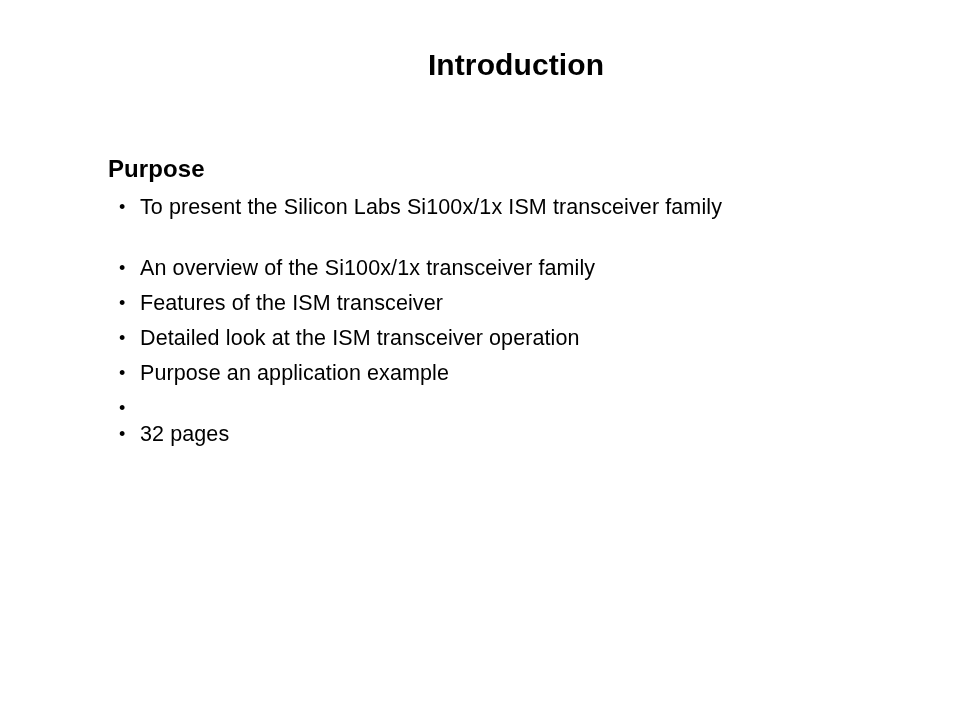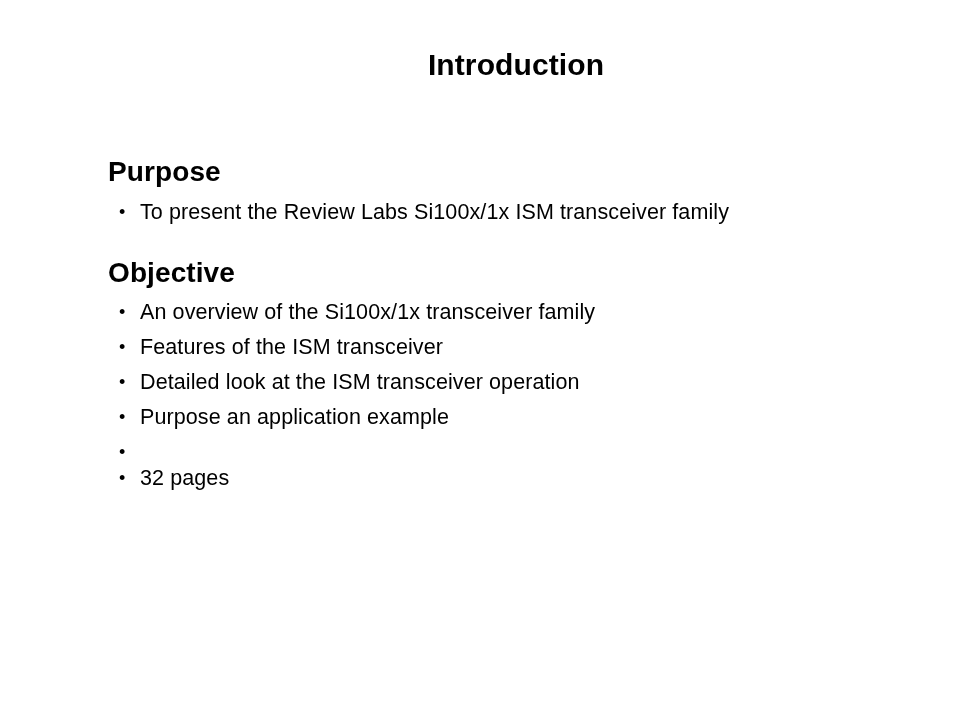--- a/index.html
+++ b/index.html
@@ -38,21 +38,21 @@
     left: 108px;
     width: 800px;
   }
   .section {
     margin: 0;
   }
   .section + .section {
     margin-top: 26px;
   }
   .section-heading {
-    font-size: 28px;
+    font-size: 24px;
     font-weight: bold;
     line-height: 1.2;
     margin: 0 0 6px 0;
     letter-spacing: 0.1px;
   }
   .bullet-list {
     list-style: none;
     margin: 0;
     padding: 0;
   }
@@ -80,27 +80,26 @@
 
   <div class="slide-title">Introduction</div>
 
   <div class="body-block">
 
     <div class="section">
       <div class="section-heading">Purpose</div>
       <ul class="bullet-list">
         <li class="bullet-item">
           <span class="bullet-marker">•</span>
-          <span>To present the Review Labs Si100x/1x  ISM  transceiver family</span>
+          <span>To present the Silicon Labs Si100x/1x  ISM  transceiver family</span>
         </li>
       </ul>
     </div>
 
     <div class="section">
-      <div class="section-heading">Objective</div>
       <ul class="bullet-list">
         <li class="bullet-item">
           <span class="bullet-marker">•</span>
           <span>An overview of the Si100x/1x  transceiver family</span>
         </li>
         <li class="bullet-item">
           <span class="bullet-marker">•</span>
           <span>Features of the ISM transceiver</span>
         </li>
         <li class="bullet-item">

